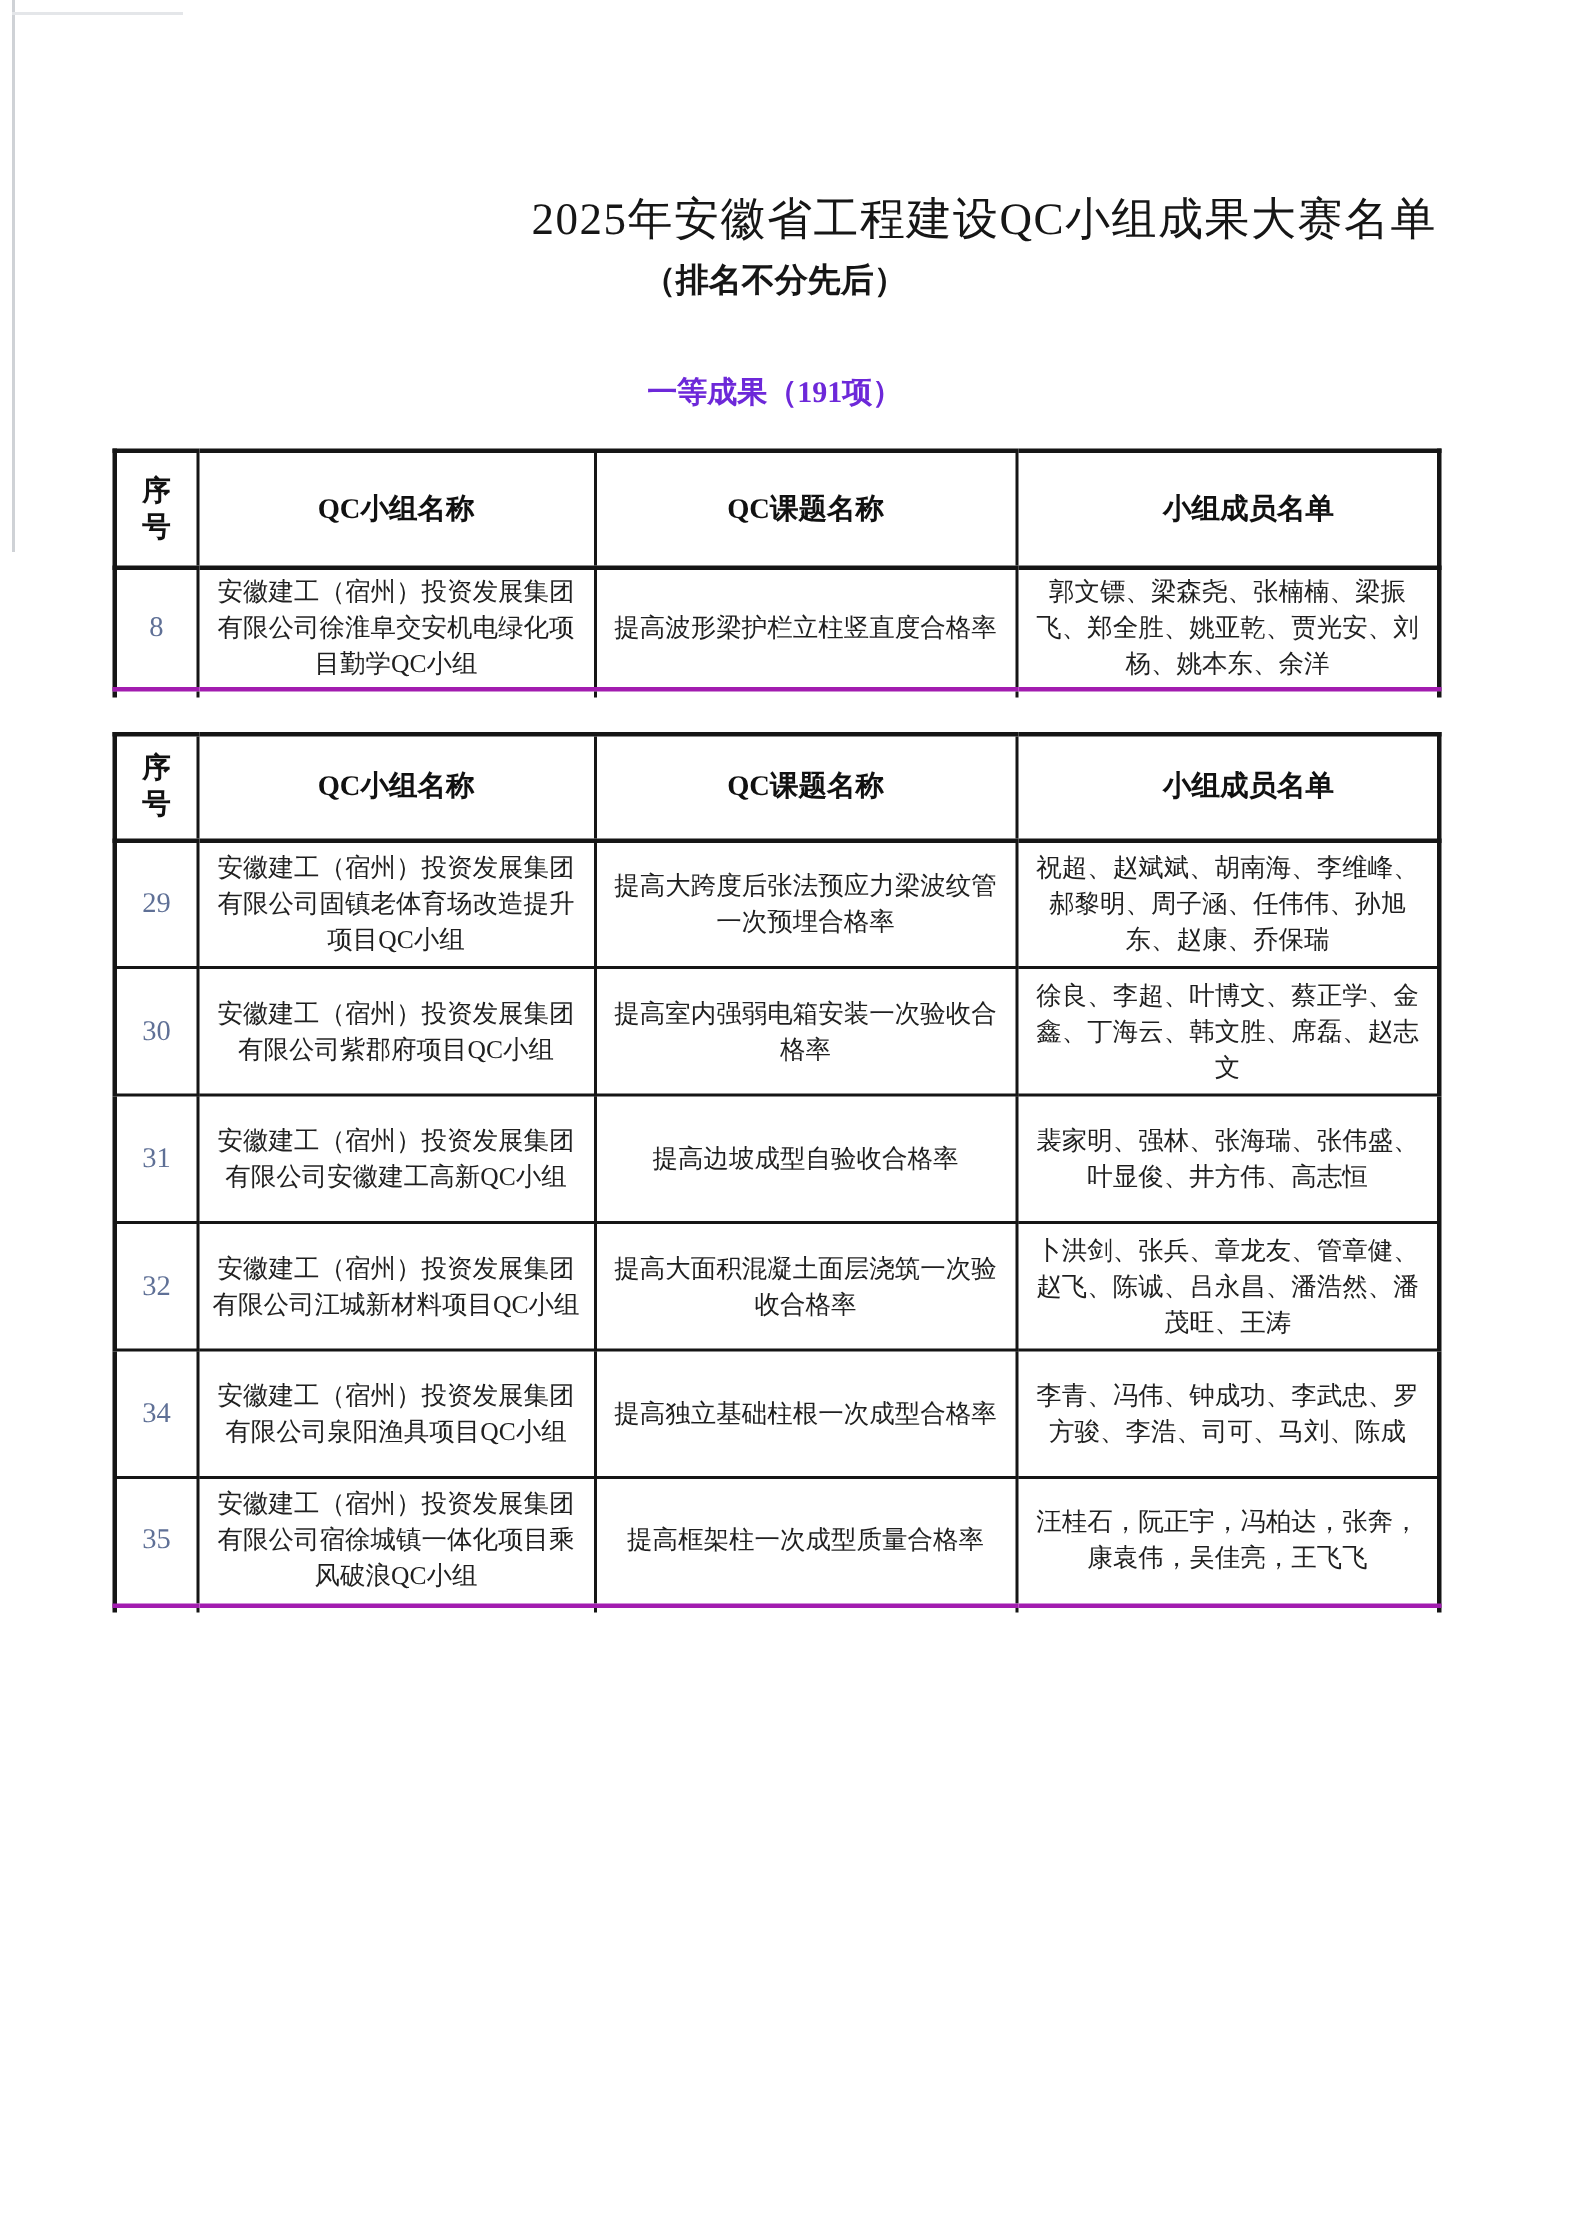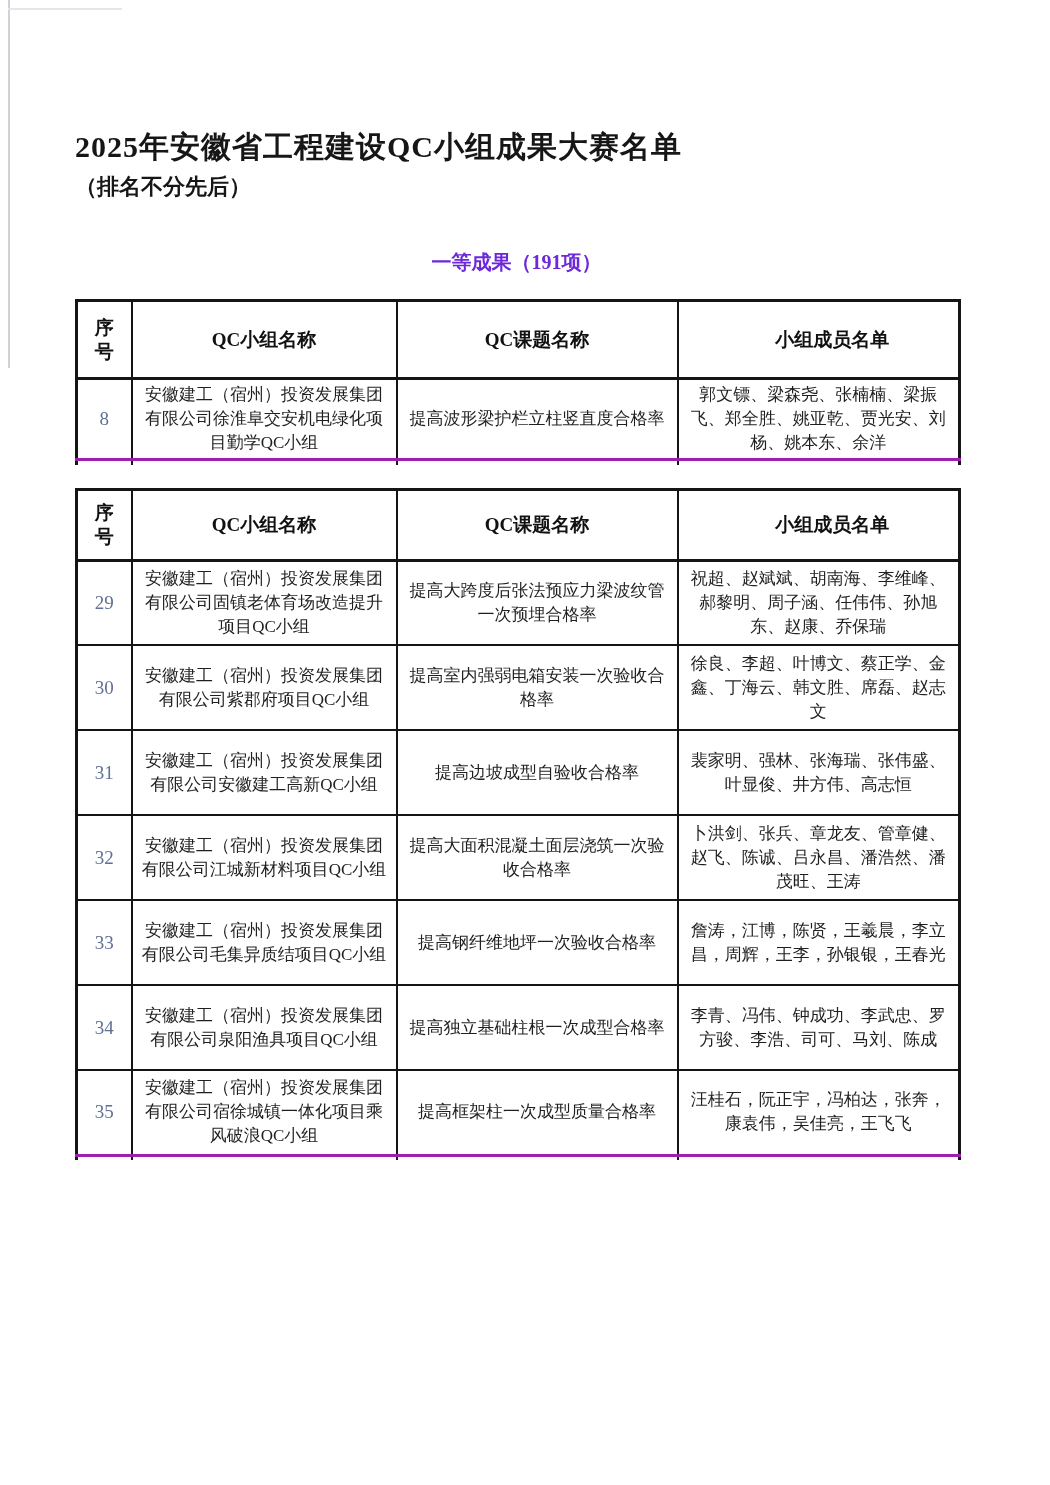--- a/index.html
+++ b/index.html
@@ -12,25 +12,25 @@
     position: relative;
   }
   .page { width: 1050px; height: 1485px; position: relative; padding-top: 128px; }
 
   .edge-v { position: absolute; left: 8px; top: 0; width: 2px; height: 368px; background: #cfd2d6; }
   .edge-h { position: absolute; left: 8px; top: 8px; width: 114px; height: 2px; background: #e4e6e9; }
 
   .doc { width: 883px; margin-left: 75px; }
 
   .title {
-    text-align: left; font-size: 30px; font-weight: bold;
+    text-align: right; font-size: 30px; font-weight: normal;
     letter-spacing: 1px; line-height: 38px; color: #161616;
   }
   .subtitle {
-    font-size: 22px; font-weight: bold;
+    text-align: center; font-size: 22px; font-weight: bold;
     margin-top: 6px; line-height: 30px; color: #161616;
   }
   .section-heading {
     text-align: center; font-size: 20px; font-weight: bold;
     line-height: 28px; color: #6d28d9;
   }
   .s1 .section-heading { margin-top: 46px; }
   .s2 .section-heading { margin-top: 26px; }
 
   table {
@@ -150,26 +150,20 @@
               <td class="c-topic">提高边坡成型自验收合格率</td>
               <td class="c-members">裴家明、强林、张海瑞、张伟盛、叶显俊、井方伟、高志恒</td>
             </tr>
             <tr>
               <td class="c-no">32</td>
               <td class="c-group">安徽建工（宿州）投资发展集团有限公司江城新材料项目QC小组</td>
               <td class="c-topic">提高大面积混凝土面层浇筑一次验收合格率</td>
               <td class="c-members">卜洪剑、张兵、章龙友、管章健、赵飞、陈诚、吕永昌、潘浩然、潘茂旺、王涛</td>
             </tr>
             <tr>
-              <td class="c-no">33</td>
-              <td class="c-group">安徽建工（宿州）投资发展集团有限公司毛集异质结项目QC小组</td>
-              <td class="c-topic">提高钢纤维地坪一次验收合格率</td>
-              <td class="c-members">詹涛，江博，陈贤，王羲晨，李立昌，周辉，王李，孙银银，王春光</td>
-            </tr>
-            <tr>
               <td class="c-no">34</td>
               <td class="c-group">安徽建工（宿州）投资发展集团有限公司泉阳渔具项目QC小组</td>
               <td class="c-topic">提高独立基础柱根一次成型合格率</td>
               <td class="c-members">李青、冯伟、钟成功、李武忠、罗方骏、李浩、司可、马刘、陈成</td>
             </tr>
             <tr>
               <td class="c-no">35</td>
               <td class="c-group">安徽建工（宿州）投资发展集团有限公司宿徐城镇一体化项目乘风破浪QC小组</td>
               <td class="c-topic">提高框架柱一次成型质量合格率</td>
               <td class="c-members">汪桂石，阮正宇，冯柏达，张奔，康袁伟，吴佳亮，王飞飞</td>

